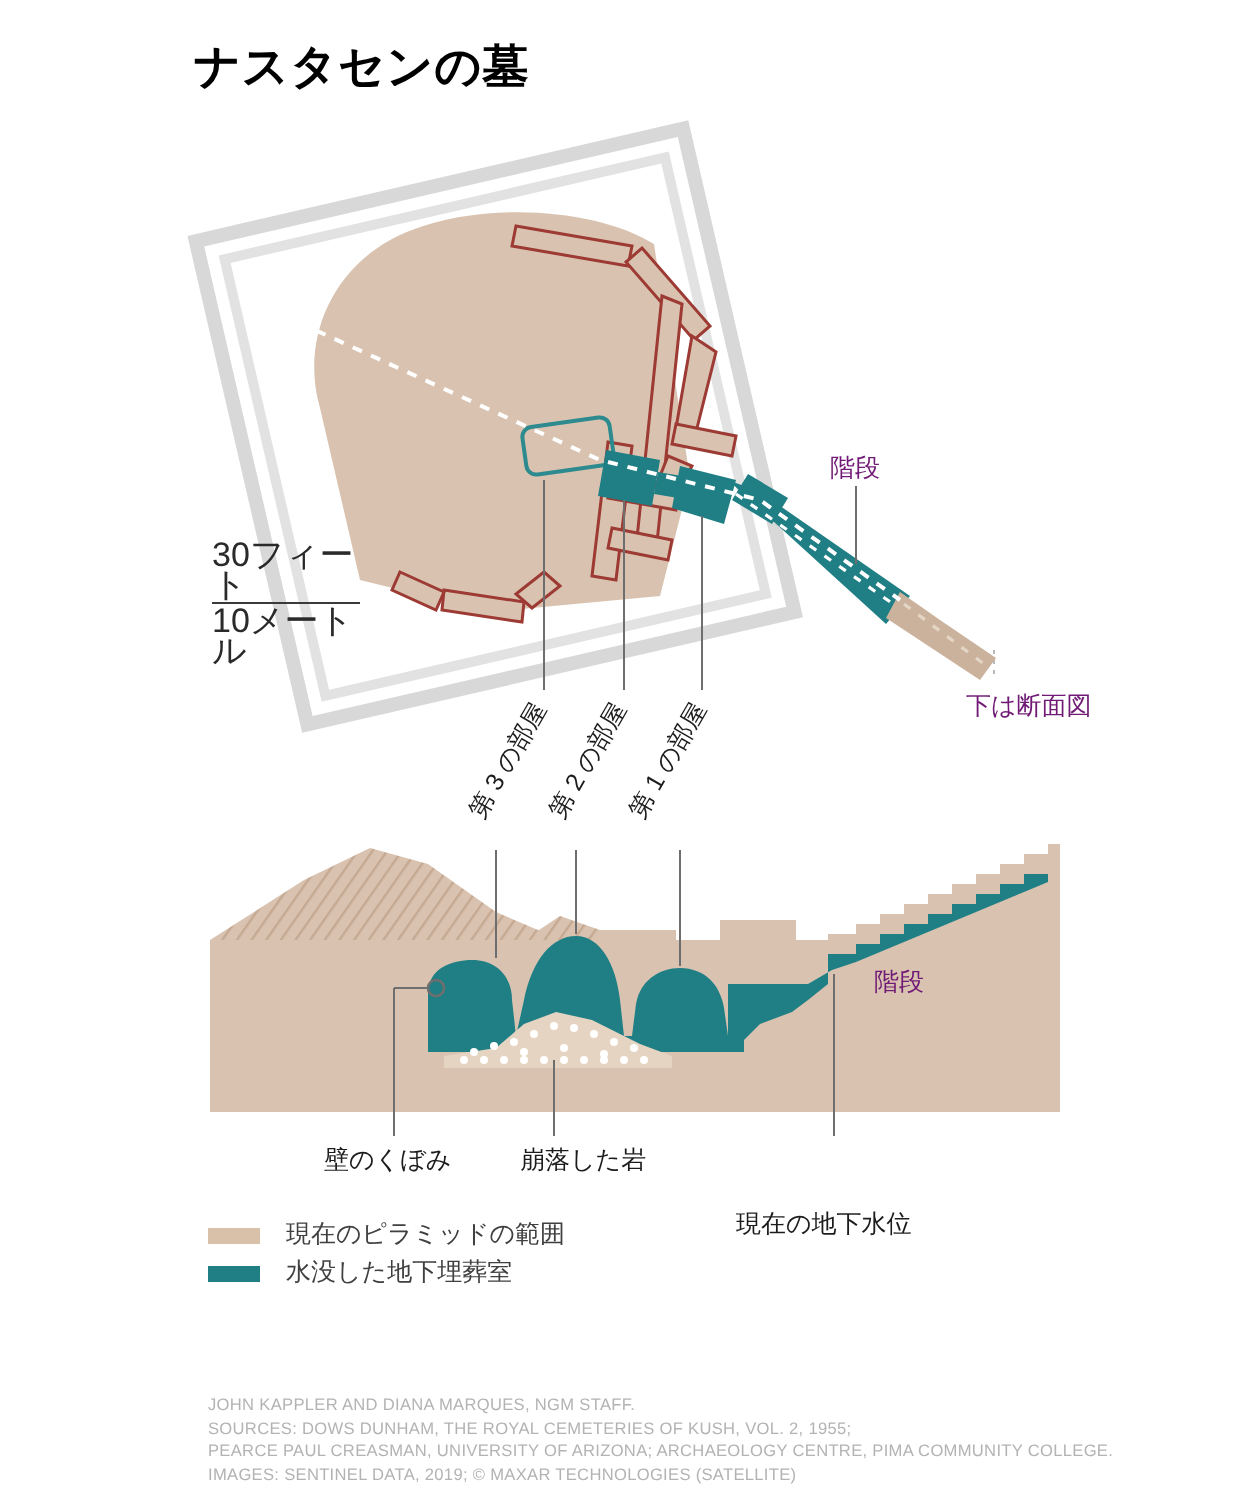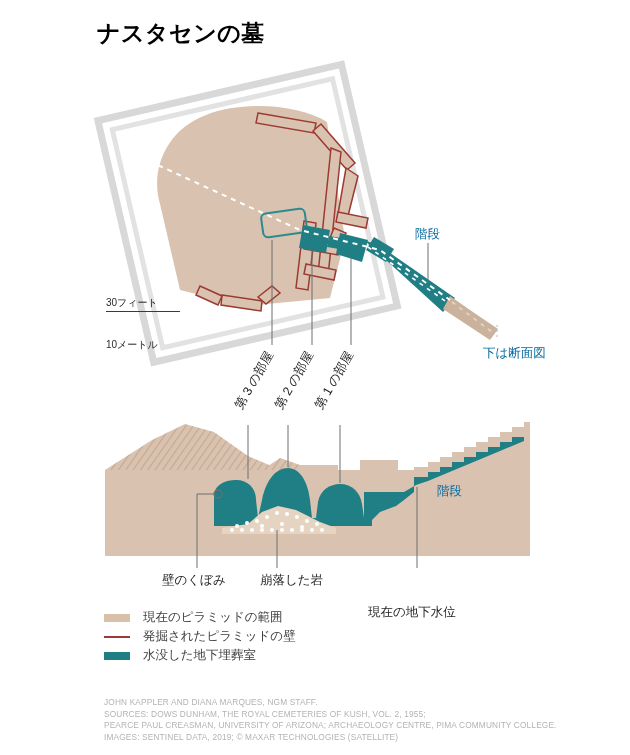--- a/index.html
+++ b/index.html
@@ -30,36 +30,35 @@
     top: 0;
   }
   .scale-bar {
     position: absolute;
     left: 106px;
     top: 270px;
     width: 78px;
   }
   .scale-bar .sb-top,
   .scale-bar .sb-bottom {
-    font-size: 10px;
+    font-size: 17px;
     color: #2a2a2a;
     line-height: 15px;
     letter-spacing: 0px;
-    margin-top: 25px;
   }
   .scale-bar .sb-rule {
     height: 0;
     border-top: 1.4px solid #3a3a3a;
     width: 74px;
     margin: 1px 0 1px 0;
   }
   .lbl {
     position: absolute;
     font-size: 12.5px;
-    color: #0369a1;
+    color: #701a75;
     white-space: nowrap;
   }
   .lbl-stairs-plan { left: 415px; top: 226px; }
   .lbl-section-note { left: 483px; top: 345px; }
   .lbl-stairs-sect { left: 437px; top: 483px; font-size: 12.5px; }
   .rot-label {
     position: absolute;
     font-size: 12.5px;
     color: #1c1c1c;
     white-space: nowrap;
@@ -314,24 +313,20 @@
 <div class="bottom-lbl bl-niche">壁のくぼみ</div>
 <div class="bottom-lbl bl-rubble">崩落した岩</div>
 <div class="bottom-lbl bl-water">現在の地下水位</div>
 
 <div id="legend">
   <div class="legend-row">
     <span class="legend-swatch" style="background:#d9c0a8"></span>
     <span class="legend-text">現在のピラミッドの範囲</span>
   </div>
   <div class="legend-row">
-    <span class="legend-swatch line-style"></span>
-    <span class="legend-text">発掘されたピラミッドの壁</span>
-  </div>
-  <div class="legend-row">
     <span class="legend-swatch" style="background:#1f7f85"></span>
     <span class="legend-text">水没した地下埋葬室</span>
   </div>
 </div>
 
 <div id="credits">
   <div class="credit-line">JOHN KAPPLER AND DIANA MARQUES, NGM STAFF.</div>
   <div class="credit-line">SOURCES: DOWS DUNHAM, THE ROYAL CEMETERIES OF KUSH, VOL. 2, 1955;</div>
   <div class="credit-line">PEARCE PAUL CREASMAN, UNIVERSITY OF ARIZONA; ARCHAEOLOGY CENTRE, PIMA COMMUNITY COLLEGE.</div>
   <div class="credit-line">IMAGES: SENTINEL DATA, 2019; © MAXAR TECHNOLOGIES (SATELLITE)</div>

